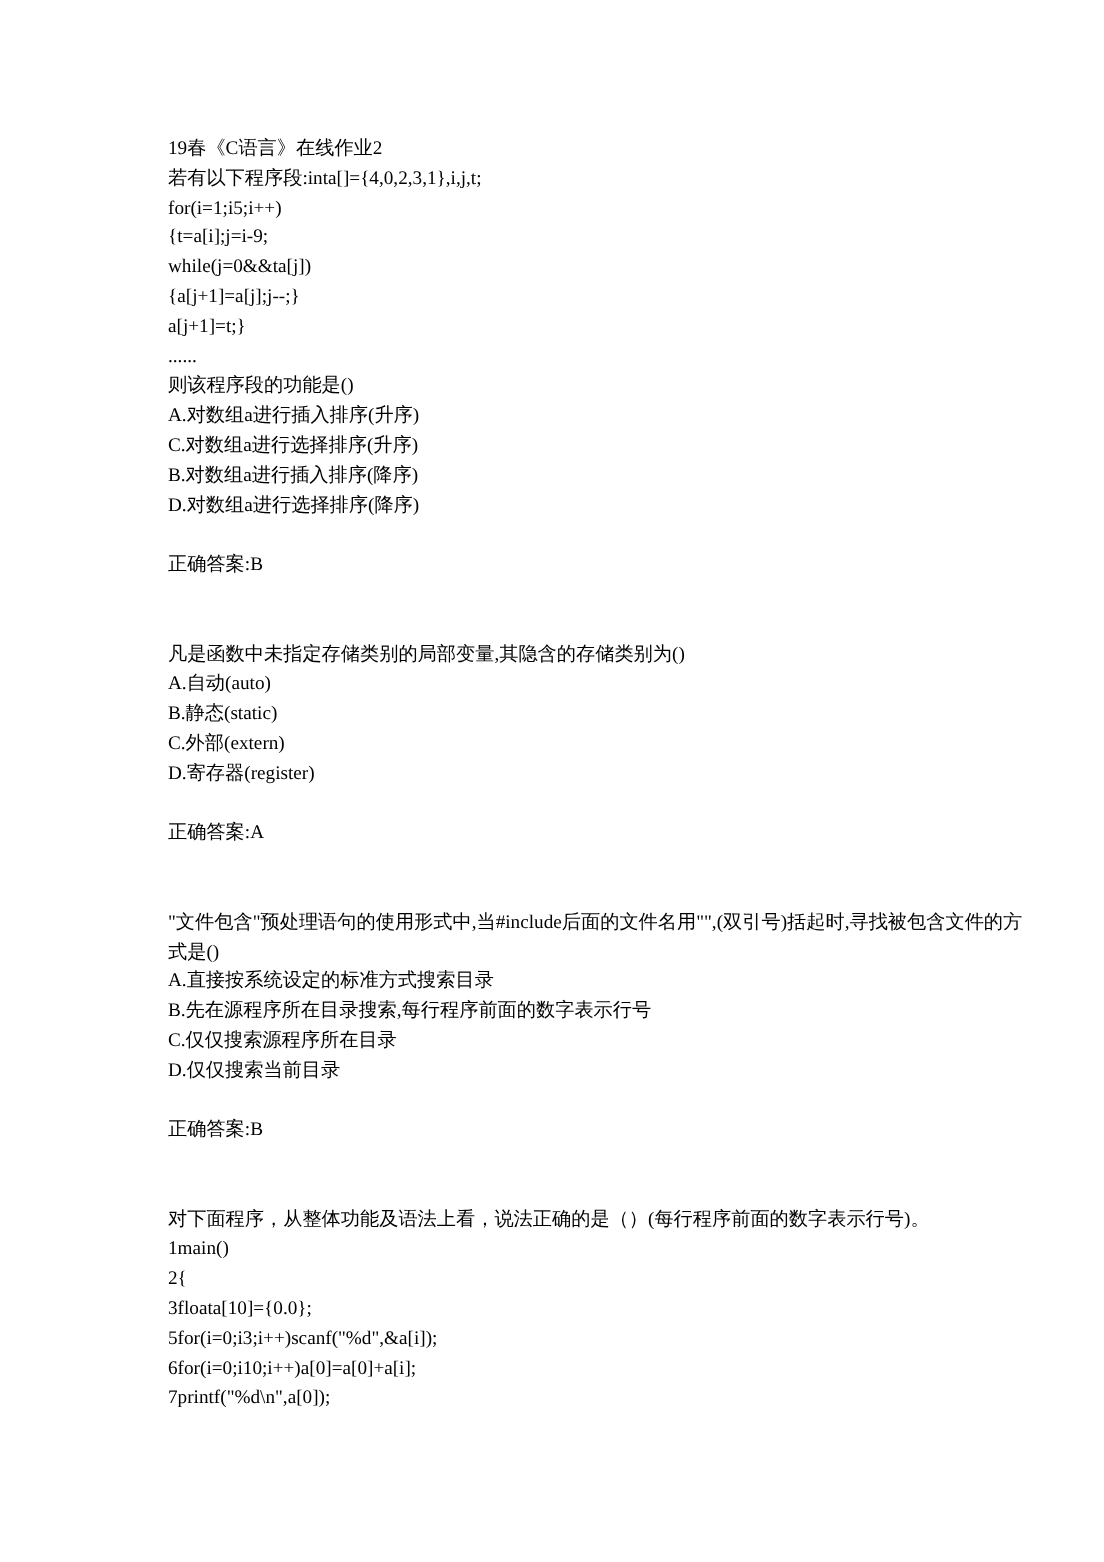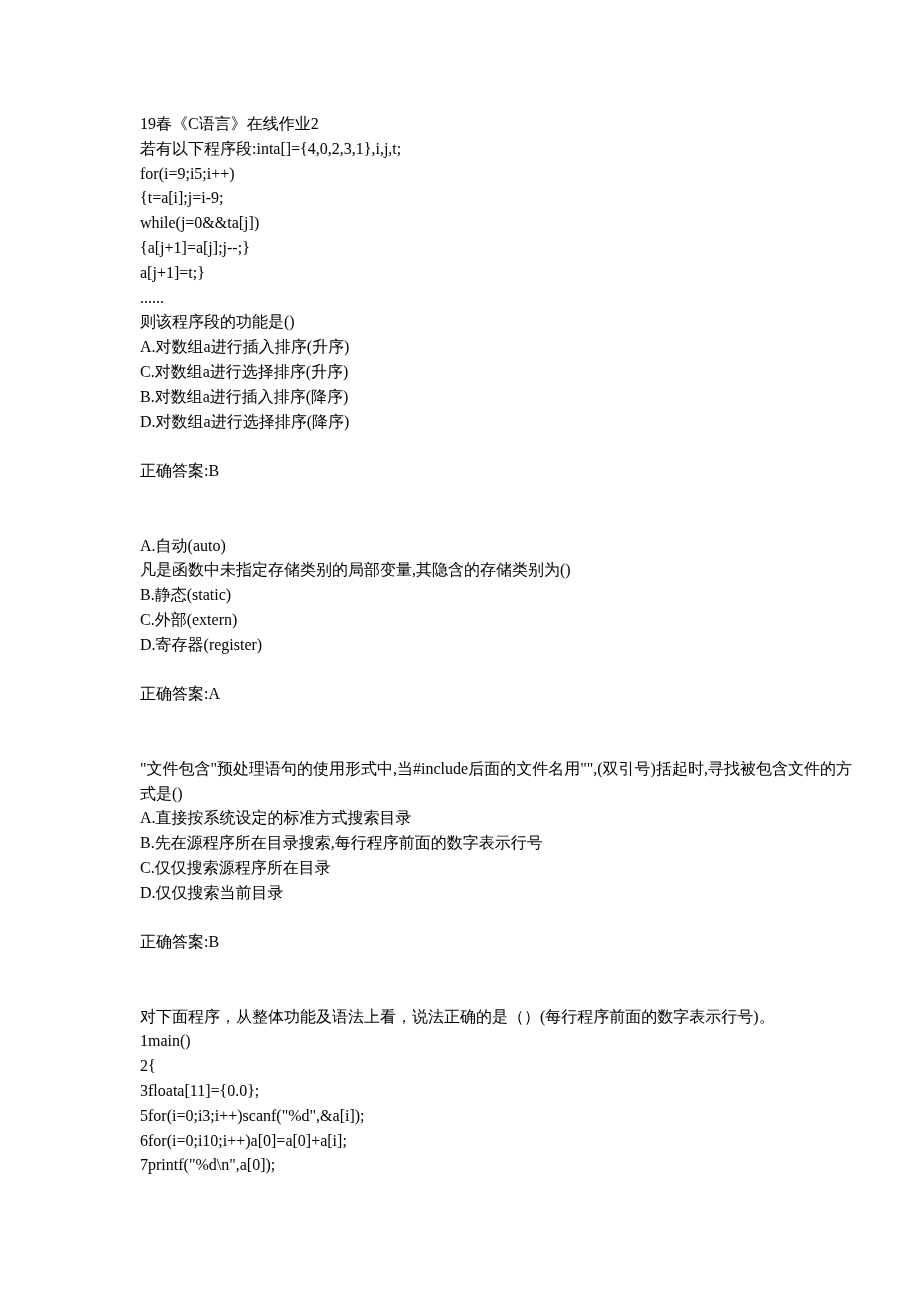--- a/index.html
+++ b/index.html
@@ -24,53 +24,53 @@
   .line:empty::before {
     content: "\00a0";
   }
 </style>
 </head>
 <body>
 
 <div class="page">
   <div class="line">19春《C语言》在线作业2</div>
   <div class="line">若有以下程序段:inta[]={4,0,2,3,1},i,j,t;</div>
-  <div class="line">for(i=9;i5;i++)</div>
+  <div class="line">for(i=1;i5;i++)</div>
   <div class="line">{t=a[i];j=i-9;</div>
   <div class="line">while(j=0&amp;&amp;ta[j])</div>
   <div class="line">{a[j+1]=a[j];j--;}</div>
   <div class="line">a[j+1]=t;}</div>
   <div class="line">......</div>
   <div class="line">则该程序段的功能是()</div>
   <div class="line">A.对数组a进行插入排序(升序)</div>
   <div class="line">C.对数组a进行选择排序(升序)</div>
   <div class="line">B.对数组a进行插入排序(降序)</div>
   <div class="line">D.对数组a进行选择排序(降序)</div>
   <div class="line"></div>
   <div class="line">正确答案:B</div>
   <div class="line"></div>
   <div class="line"></div>
+  <div class="line">凡是函数中未指定存储类别的局部变量,其隐含的存储类别为()</div>
   <div class="line">A.自动(auto)</div>
-  <div class="line">凡是函数中未指定存储类别的局部变量,其隐含的存储类别为()</div>
   <div class="line">B.静态(static)</div>
   <div class="line">C.外部(extern)</div>
   <div class="line">D.寄存器(register)</div>
   <div class="line"></div>
   <div class="line">正确答案:A</div>
   <div class="line"></div>
   <div class="line"></div>
   <div class="line">"文件包含"预处理语句的使用形式中,当#include后面的文件名用"",(双引号)括起时,寻找被包含文件的方式是()</div>
   <div class="line">A.直接按系统设定的标准方式搜索目录</div>
   <div class="line">B.先在源程序所在目录搜索,每行程序前面的数字表示行号</div>
   <div class="line">C.仅仅搜索源程序所在目录</div>
   <div class="line">D.仅仅搜索当前目录</div>
   <div class="line"></div>
   <div class="line">正确答案:B</div>
   <div class="line"></div>
   <div class="line"></div>
   <div class="line">对下面程序，从整体功能及语法上看，说法正确的是（）(每行程序前面的数字表示行号)。</div>
   <div class="line">1main()</div>
   <div class="line">2{</div>
-  <div class="line">3floata[11]={0.0};</div>
+  <div class="line">3floata[10]={0.0};</div>
   <div class="line">5for(i=0;i3;i++)scanf("%d",&amp;a[i]);</div>
   <div class="line">6for(i=0;i10;i++)a[0]=a[0]+a[i];</div>
   <div class="line">7printf("%d\n",a[0]);</div>
 </div>
 
 </body></html>

